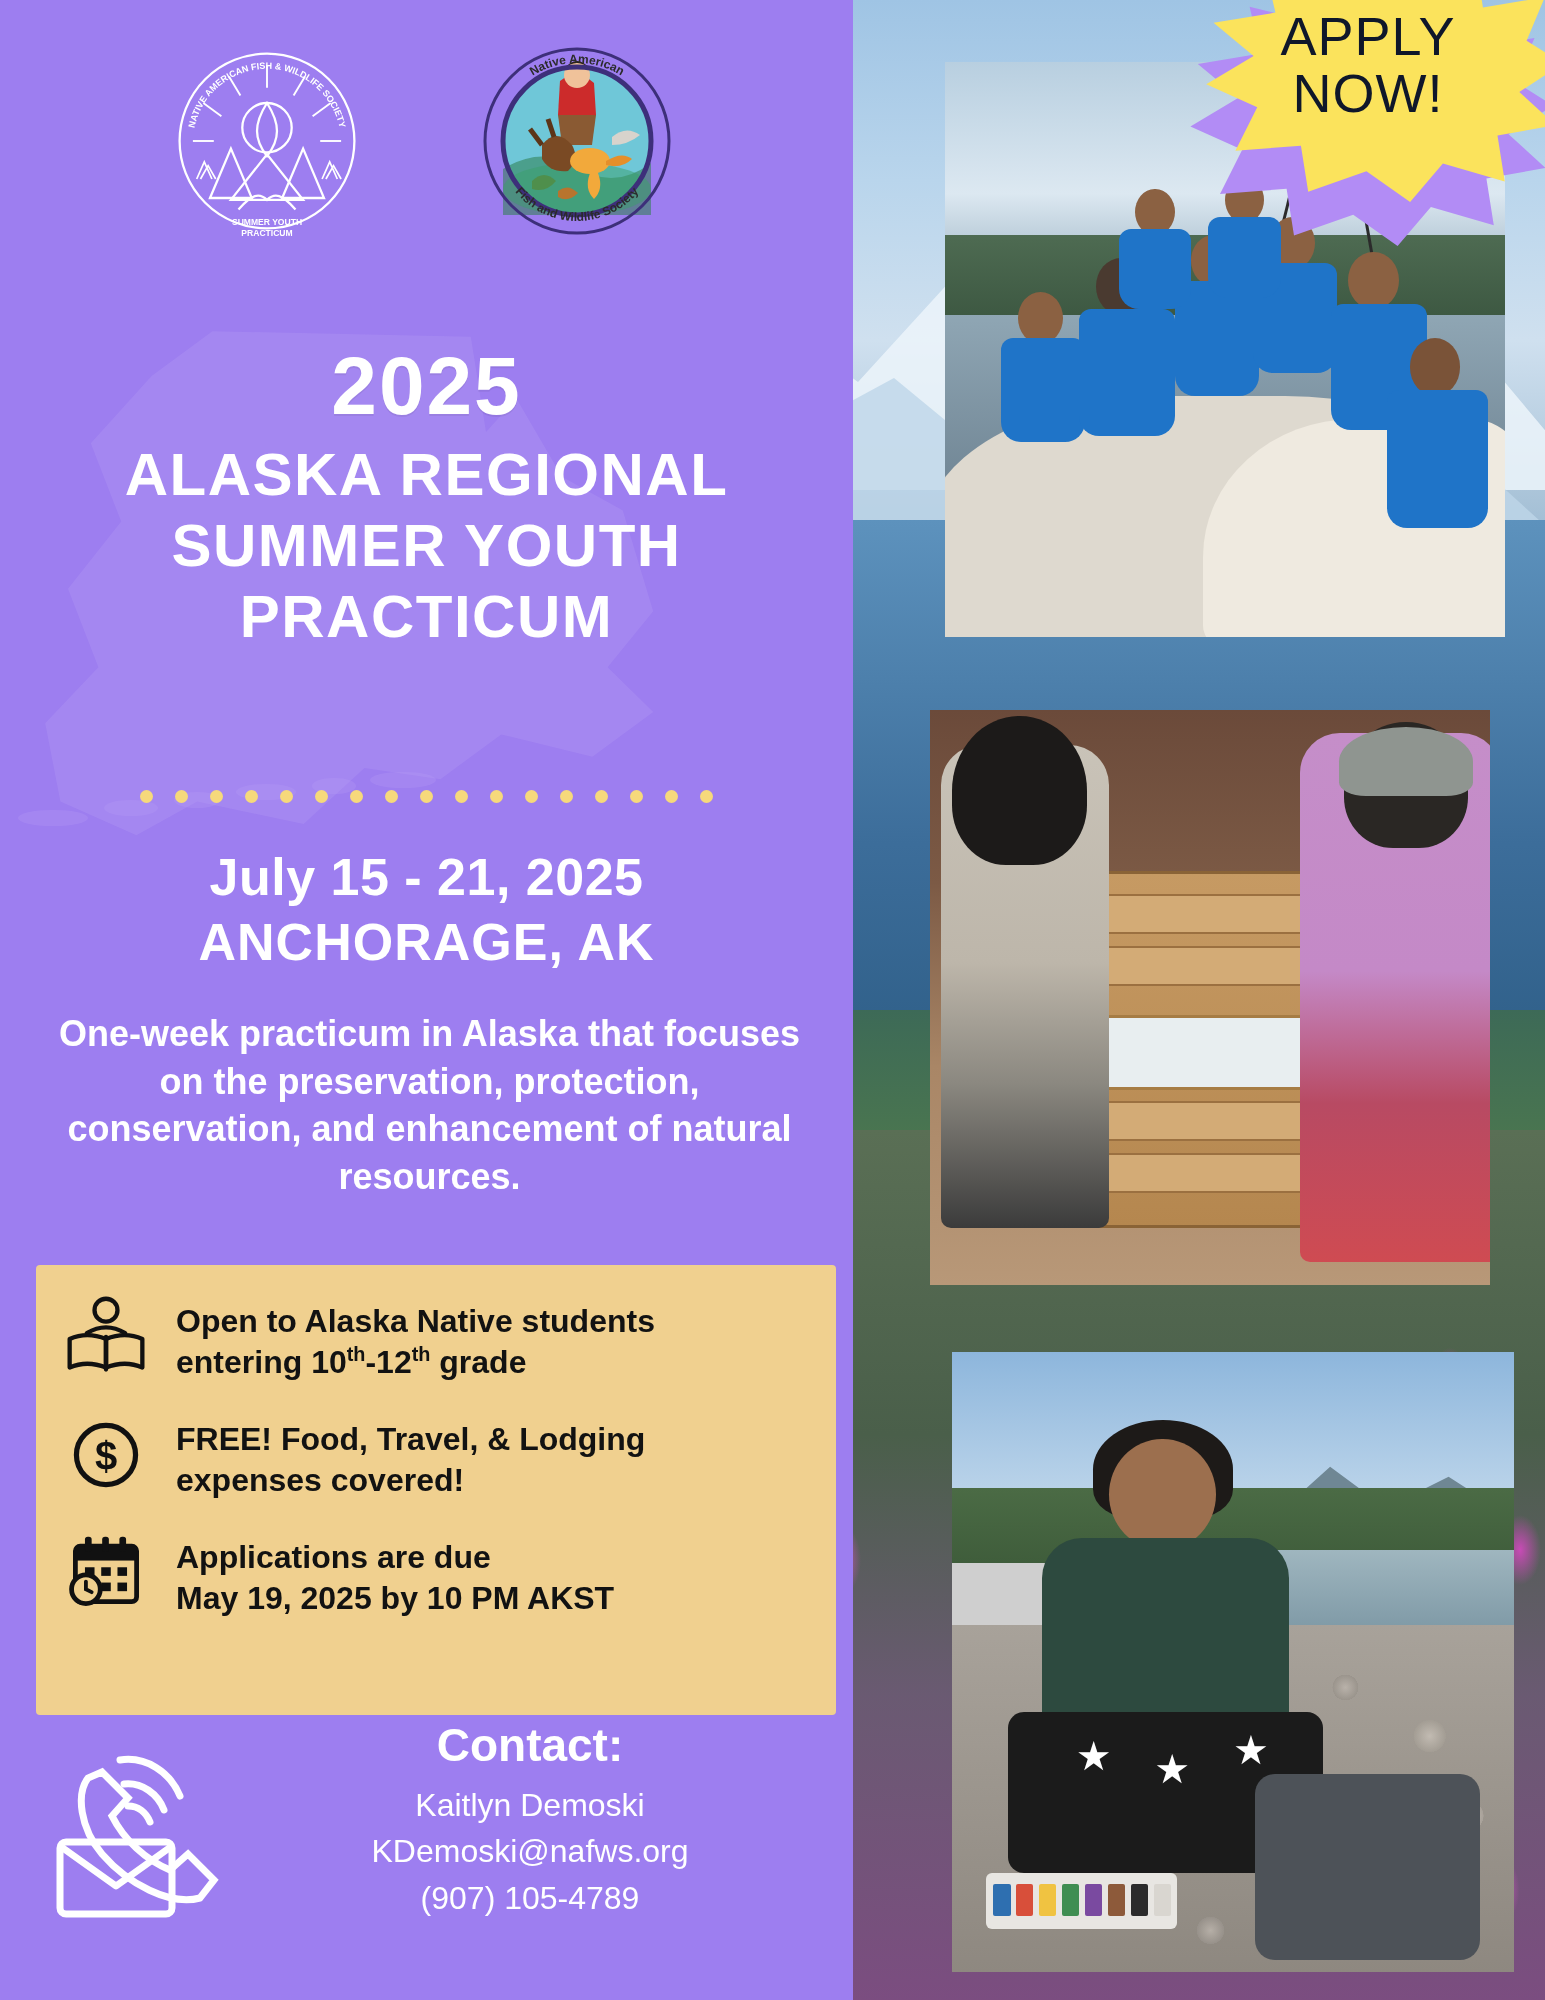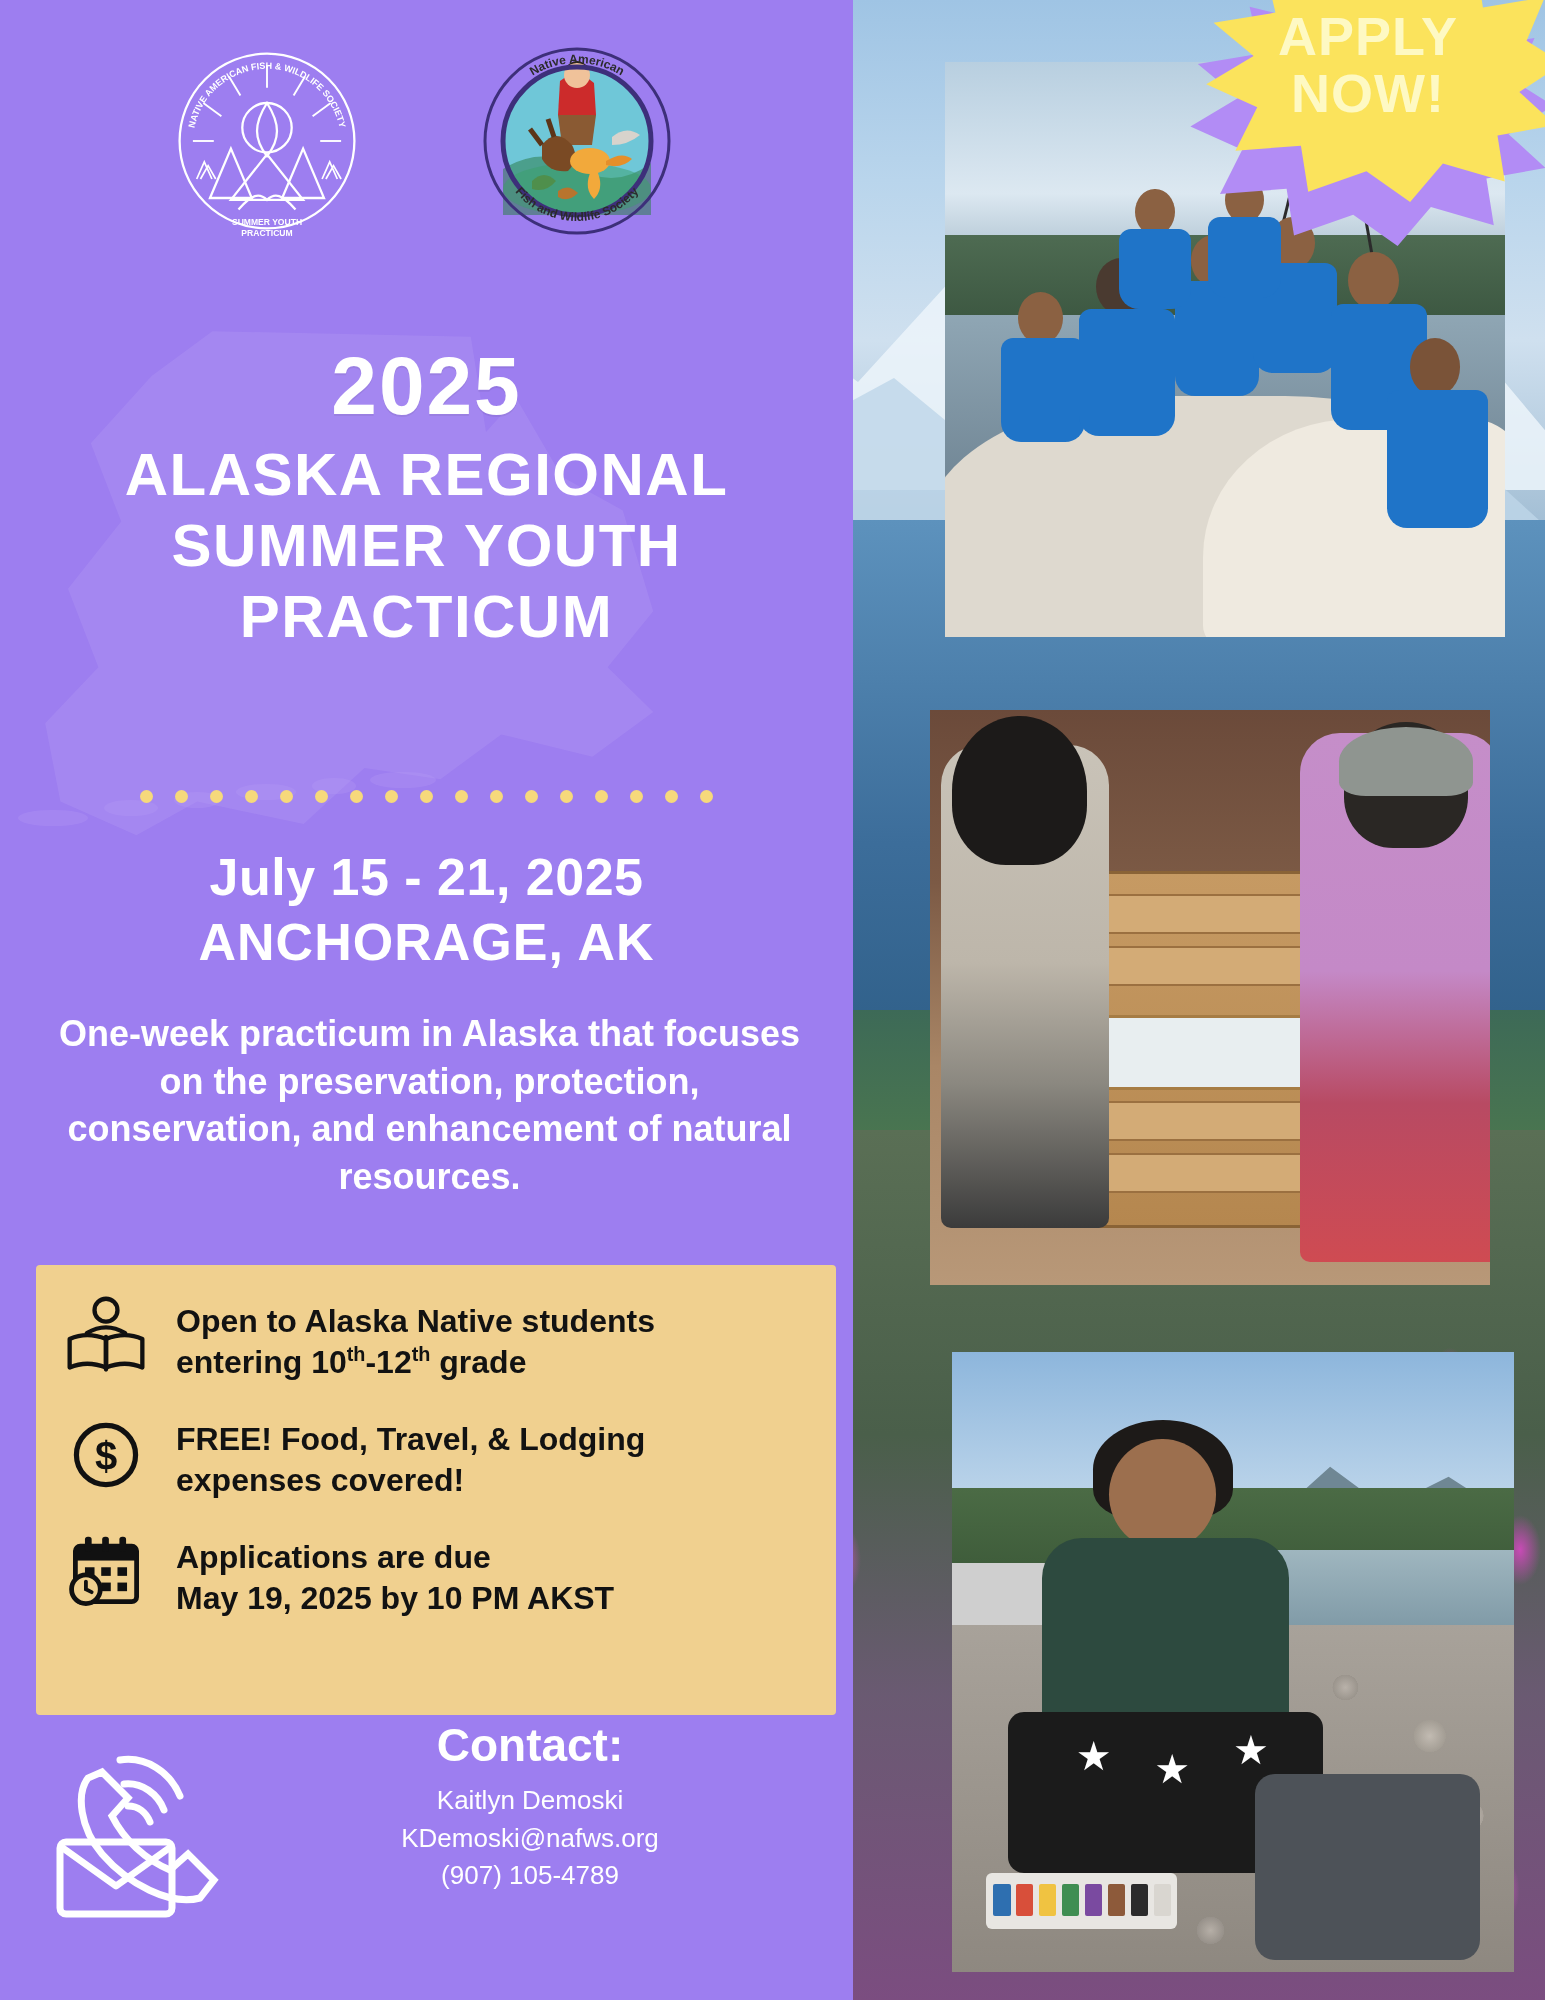--- a/index.html
+++ b/index.html
@@ -236,21 +236,21 @@
     width: 560px;
     text-align: center;
     color: #ffffff;
   }
   .contact-title {
     font-size: 46px;
     font-weight: 700;
     margin-bottom: 10px;
   }
   .contact-line {
-    font-size: 26px;
+    font-size: 32px;
     font-weight: 400;
     line-height: 1.45;
   }
 
   
   .photo {
     position: absolute;
     background: #cfcfcf;
     overflow: hidden;
     border: 0;
@@ -350,23 +350,23 @@
     background: #fbe35c;
     clip-path: polygon(50% 0%, 60% 16%, 76% 6%, 78% 24%, 95% 20%, 90% 37%, 100% 46%, 88% 57%,
                        98% 70%, 82% 74%, 84% 92%, 67% 85%, 58% 100%, 46% 88%, 30% 96%, 28% 78%,
                        10% 80%, 16% 63%, 2% 54%, 15% 43%, 4% 30%, 21% 26%, 18% 8%, 35% 14%);
   }
   .burst .burst-text {
     position: absolute;
     left: 40px; top: 22px;
     width: 290px;
     text-align: center;
-    color: #fef9c3;
+    color: #0f172a;
     font-size: 54px;
-    font-weight: 700;
+    font-weight: 400;
     line-height: 1.06;
     letter-spacing: 1px;
   }
 </style>
 </head>
 <body>
 
 <div id="poster">
 
   <div class="bg-scenery">

